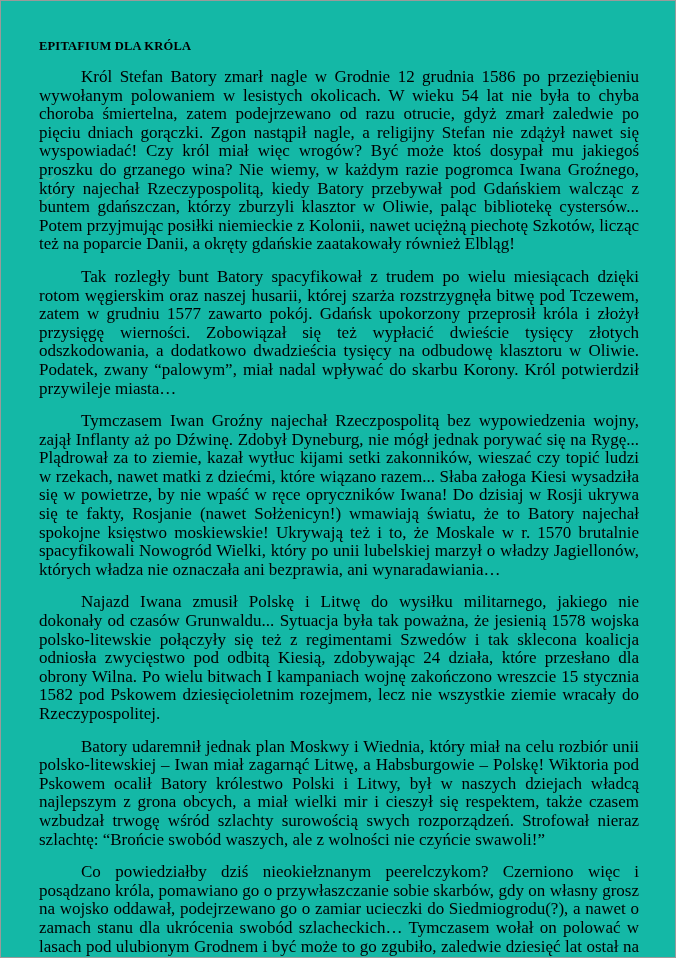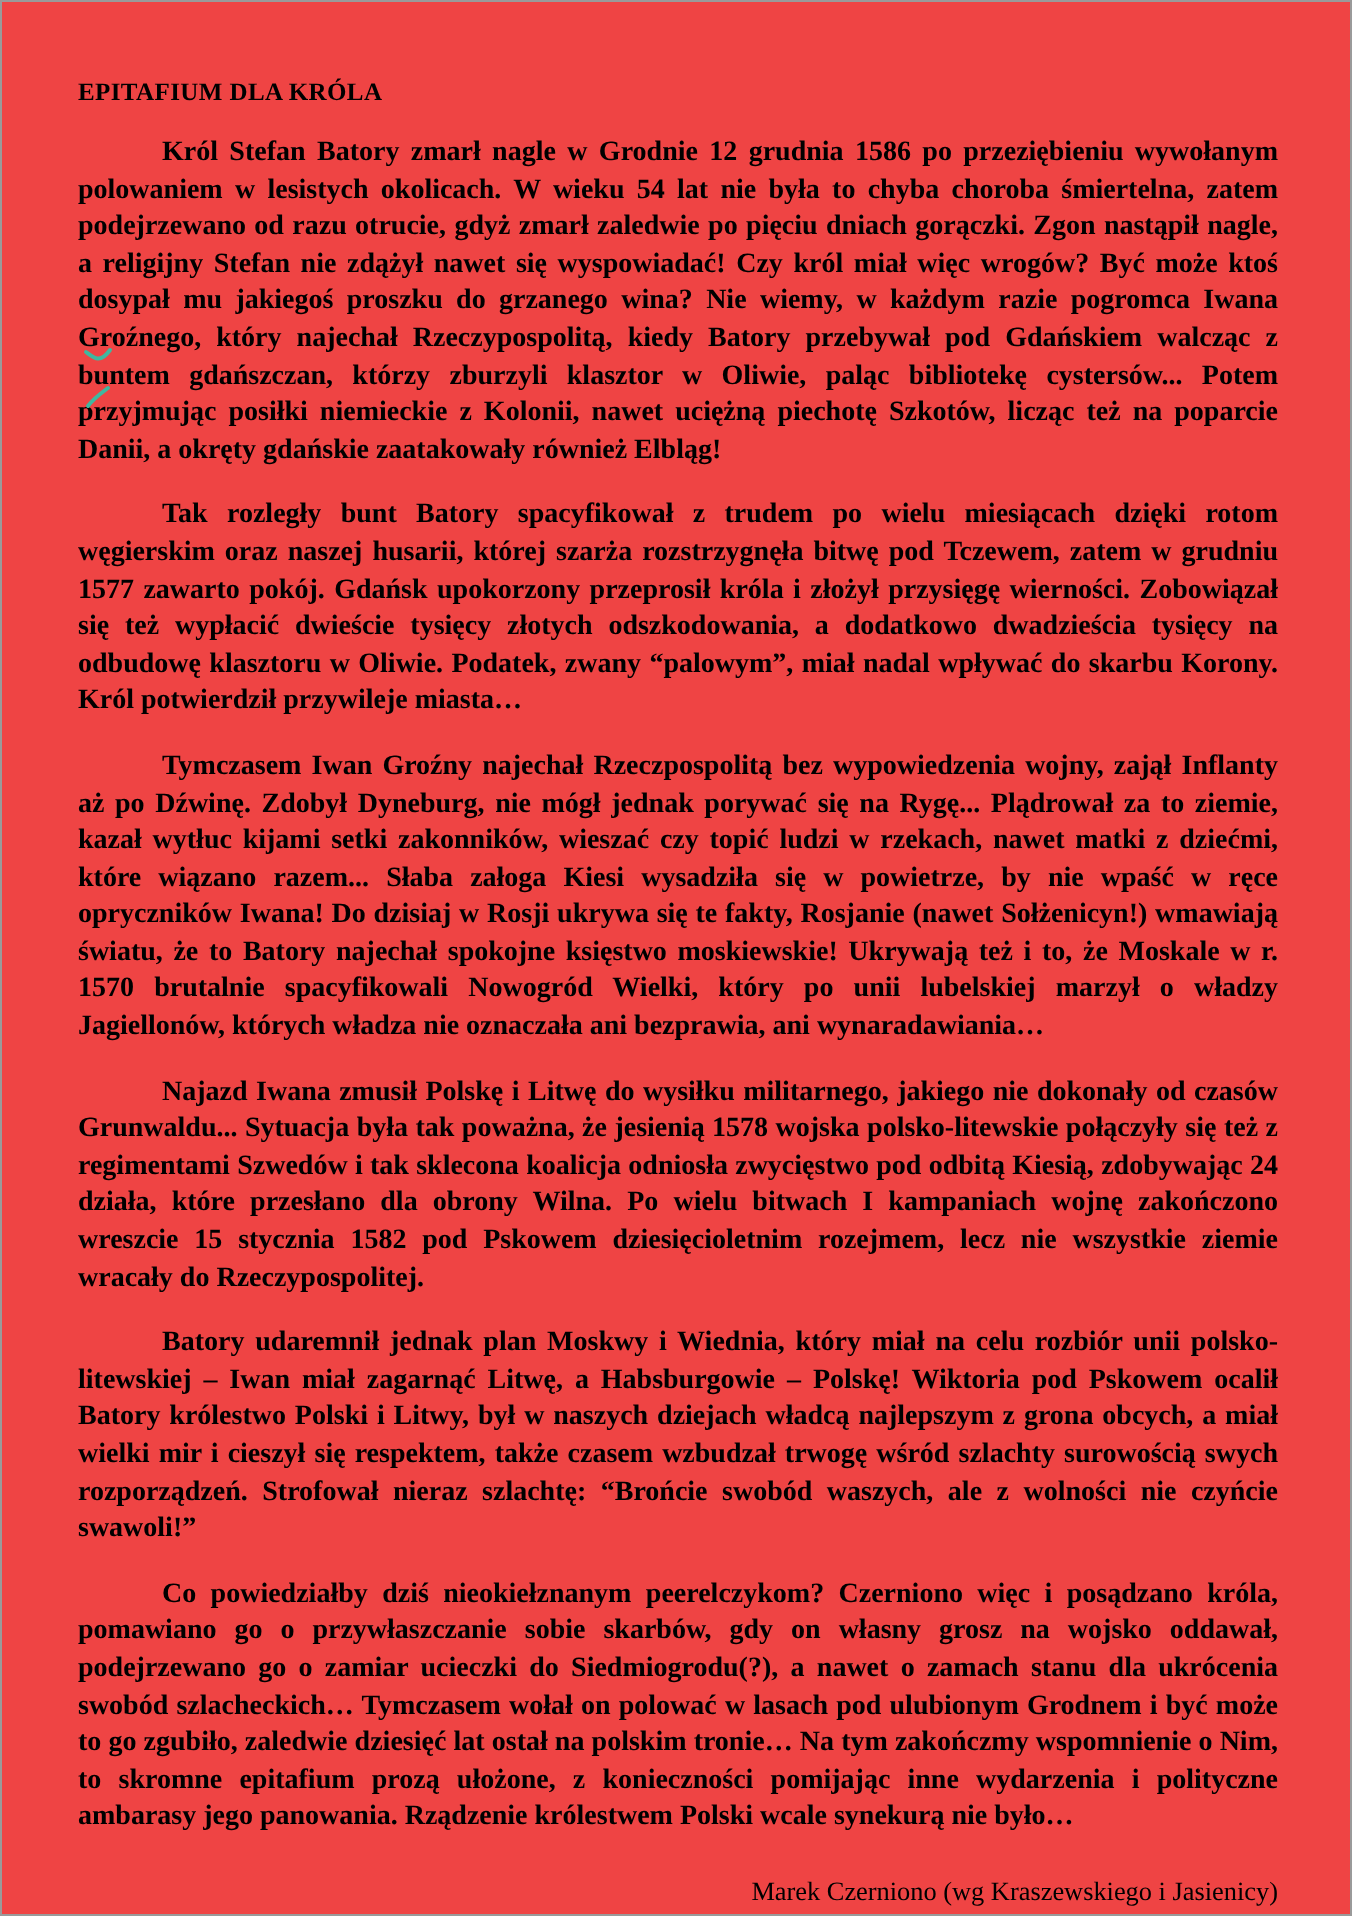--- a/index.html
+++ b/index.html
@@ -6,49 +6,48 @@
     margin: 0;
     padding: 0;
     background: #d8d8d8;
   }
   body {
     font-family: "Liberation Serif", serif;
   }
   .page {
     width: 676px;
     height: 958px;
-    background: #ef4444;
+    background: #14b8a6;
     border: 1px solid #9a9a9a;
     box-sizing: border-box;
     position: relative;
     overflow: hidden;
   }
   .content {
     position: absolute;
     left: 38px;
     top: 38px;
     width: 600px;
   }
   .doc-title {
     font-family: "Liberation Serif", serif;
     font-weight: bold;
     font-size: 12.5px;
     letter-spacing: 0.2px;
     margin: 0 0 14px 0;
     color: #000;
   }
   p.para {
-    font-size: 14px;
+    font-size: 17px;
     line-height: 18.6px;
     text-align: justify;
     text-indent: 42px;
     margin: 0 0 14px 0;
     color: #000;
     hyphens: none;
-    font-weight: bold;
   }
   p.para:last-of-type {
     margin-bottom: 18px;
   }
   .signature {
     font-size: 13.2px;
     line-height: 18.6px;
     text-align: right;
     margin-top: 18px;
     color: #000;

